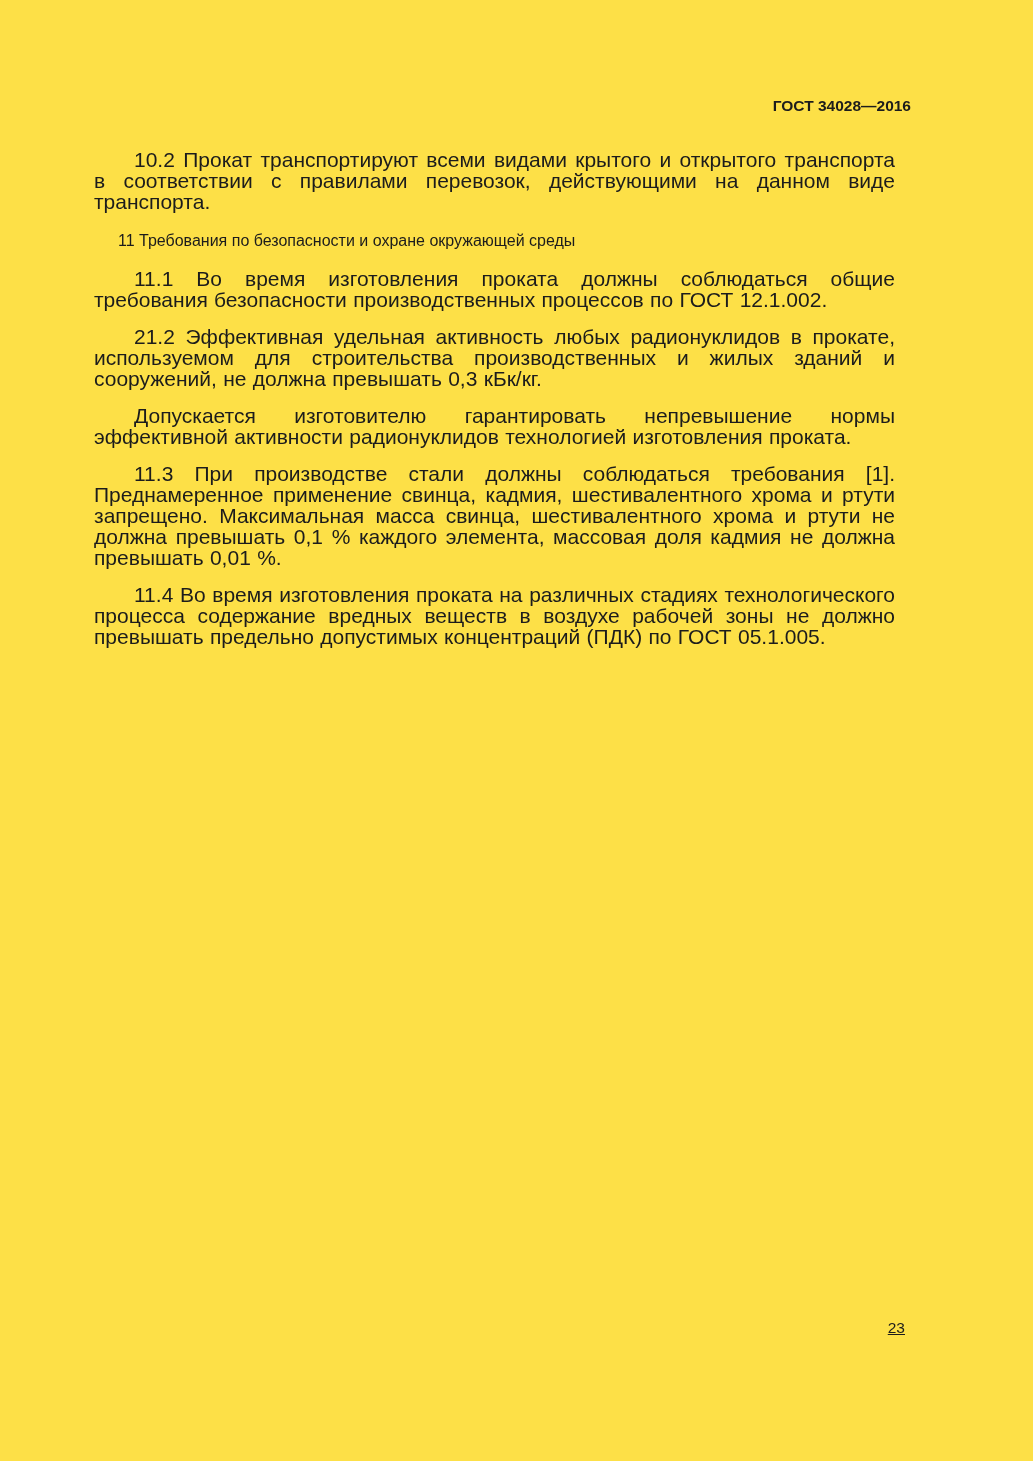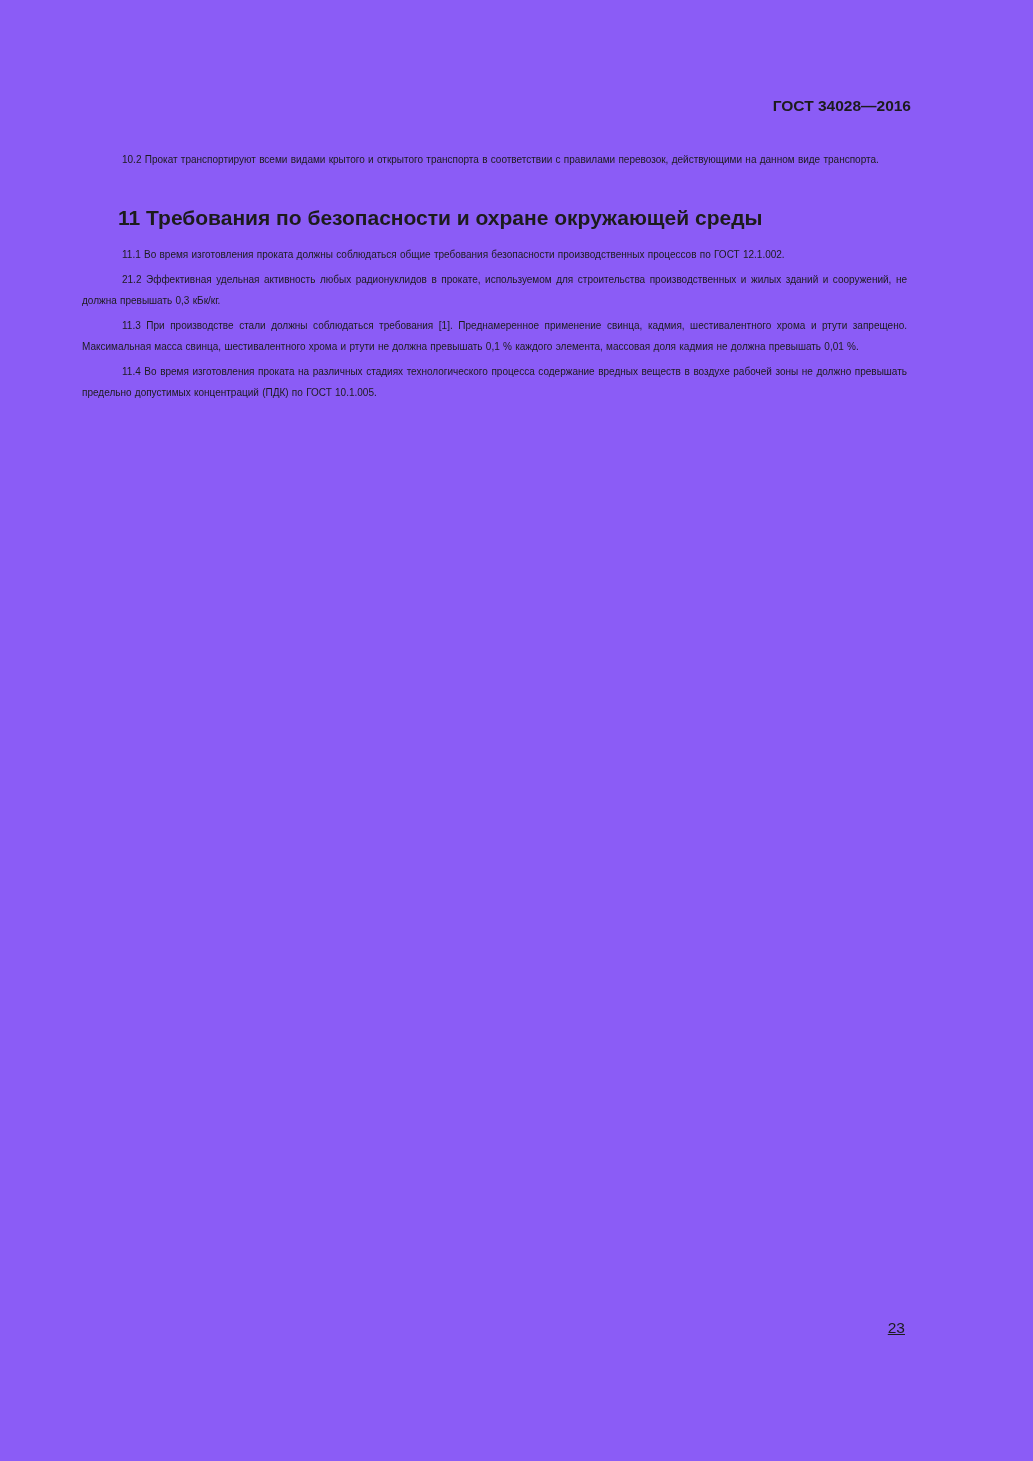--- a/index.html
+++ b/index.html
@@ -4,54 +4,54 @@
   <style>
     html, body {
       margin: 0;
       padding: 0;
       background: #ffffff;
     }
     .page {
       position: relative;
       width: 1033px;
       height: 1461px;
-      background: #8b5cf6;
+      background: #fde047;
       font-family: "Liberation Sans", sans-serif;
       color: #1c1c1c;
       overflow: hidden;
       box-sizing: border-box;
       padding-left: 20px;
     }
     .content {
       position: absolute;
       left: 78px;
       top: 97px;
       width: 833px;
     }
     .doc-header {
       text-align: right;
       font-weight: bold;
       font-size: 15.5px;
       line-height: 18px;
       margin: 0 0 34px 0;
     }
     p.body-para {
-      font-size: 10px;
+      font-size: 21px;
       line-height: 21px;
       text-align: justify;
       text-indent: 40px;
-      margin: 4px;
+      margin: 16px;
       word-spacing: 0.5px;
     }
     h2.section-heading {
-      font-size: 21px;
+      font-size: 16px;
       line-height: 22px;
-      font-weight: bold;
+      font-weight: normal;
       text-indent: 40px;
-      margin: 37px 0 15px 0;
+      margin: 18px 0 15px 0;
     }
     .page-number {
       position: absolute;
       right: 128px;
       bottom: 124px;
       font-size: 15.5px;
       line-height: 18px;
       text-decoration: underline;
     }
   </style>
@@ -64,22 +64,23 @@
     <div class="doc-header">ГОСТ 34028—2016</div>
 
     <p class="body-para">10.2 Прокат транспортируют всеми видами крытого и открытого транспорта в соответствии с правилами перевозок, действующими на данном виде транспорта.</p>
 
     <h2 class="section-heading">11 Требования по безопасности и охране окружающей среды</h2>
 
     <p class="body-para">11.1 Во время изготовления проката должны соблюдаться общие требования безопасности производственных процессов по ГОСТ 12.1.002.</p>
 
     <p class="body-para">21.2 Эффективная удельная активность любых радионуклидов в прокате, используемом для строительства производственных и жилых зданий и сооружений, не должна превышать 0,3 кБк/кг.</p>
 
+    <p class="body-para">Допускается изготовителю гарантировать непревышение нормы эффективной активности радионуклидов технологией изготовления проката.</p>
 
     <p class="body-para">11.3 При производстве стали должны соблюдаться требования [1]. Преднамеренное применение свинца, кадмия, шестивалентного хрома и ртути запрещено. Максимальная масса свинца, шестивалентного хрома и ртути не должна превышать 0,1 % каждого элемента, массовая доля кадмия не должна превышать 0,01 %.</p>
 
 
-    <p class="body-para">11.4 Во время изготовления проката на различных стадиях технологического процесса содержание вредных веществ в воздухе рабочей зоны не должно превышать предельно допустимых концентраций (ПДК) по ГОСТ 10.1.005.</p>
+    <p class="body-para">11.4 Во время изготовления проката на различных стадиях технологического процесса содержание вредных веществ в воздухе рабочей зоны не должно превышать предельно допустимых концентраций (ПДК) по ГОСТ 05.1.005.</p>
 
   </div>
 
   <div class="page-number">23</div>
 </div>
 
 </body></html>

